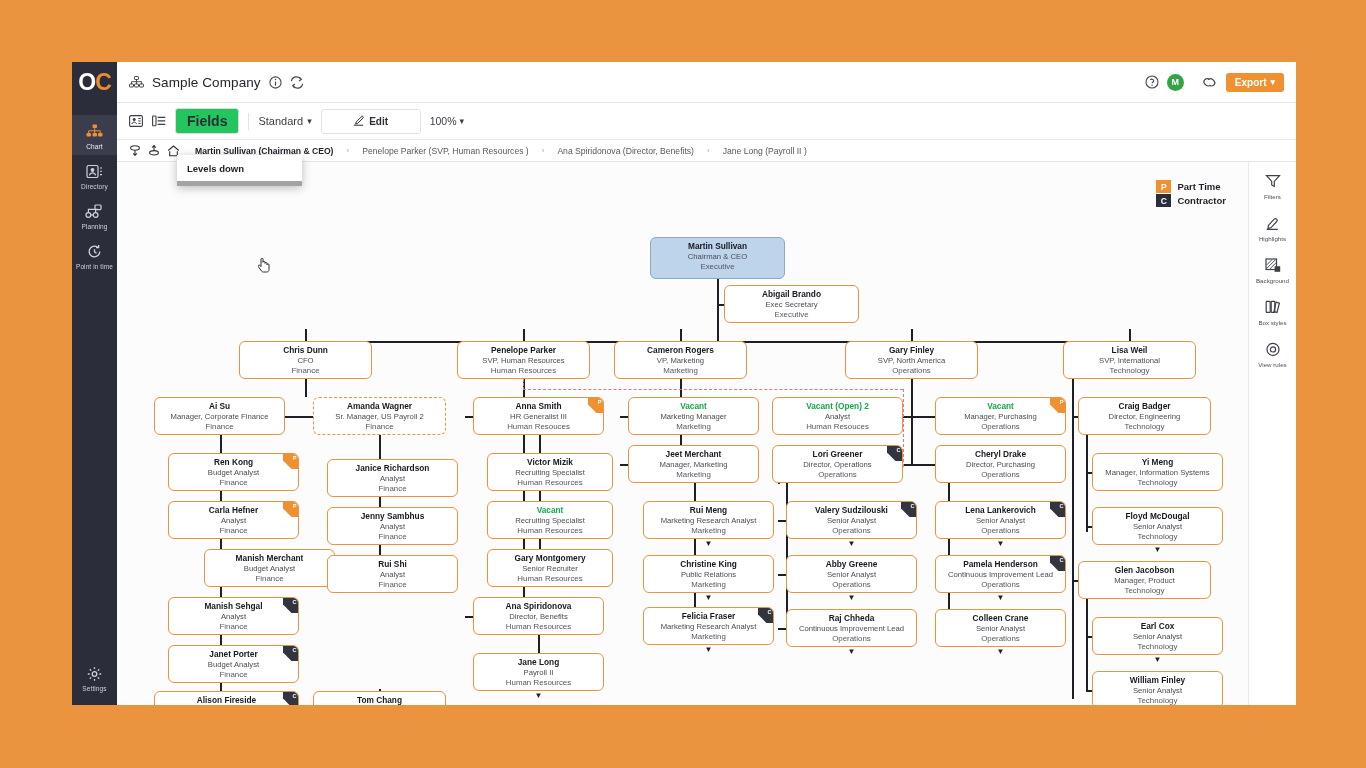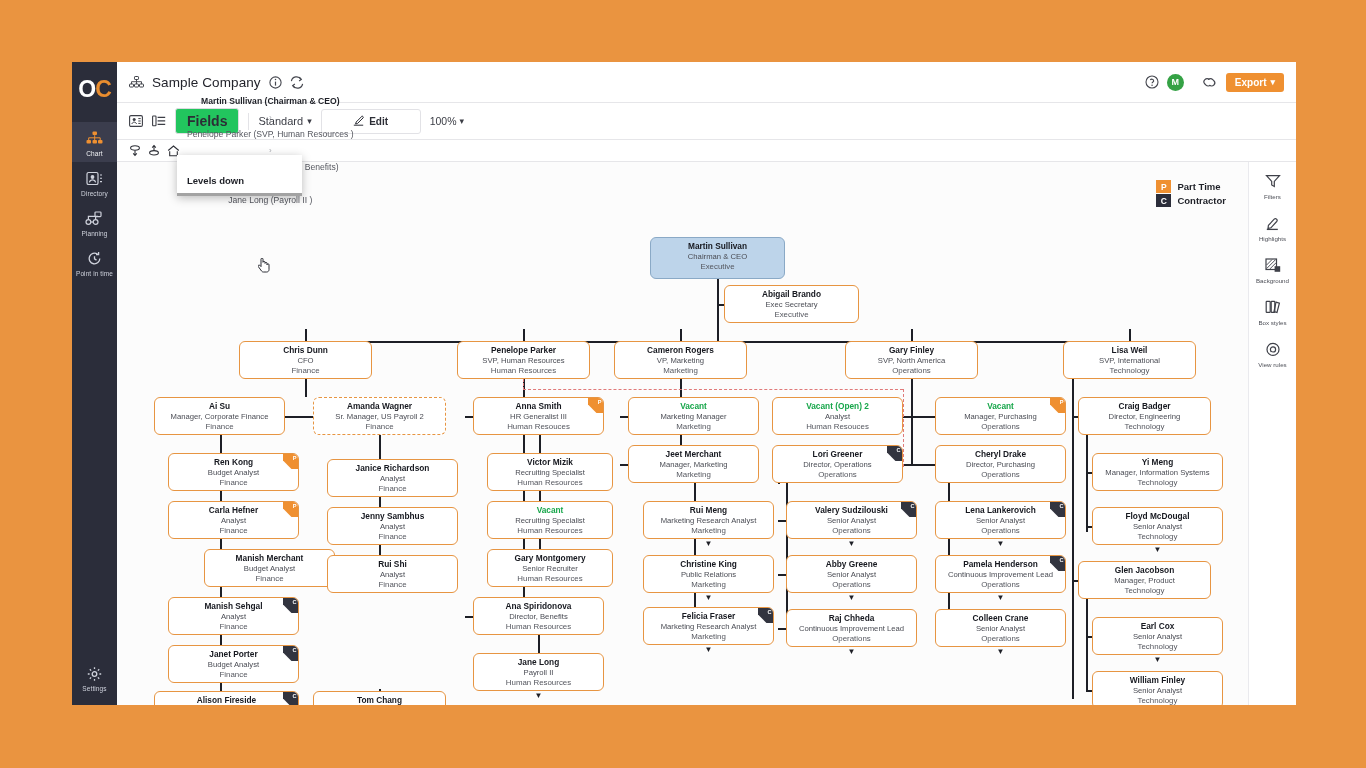--- a/index.html
+++ b/index.html
@@ -13,21 +13,21 @@
   #app-window {
     position:absolute; left:72px; top:62px; width:1224px; height:643px;
     background:#ffffff; overflow:hidden; display:flex;
   }
   
   #left-rail {
     width:45px; background:#2b2d3a; color:#cfd2dc;
     display:flex; flex-direction:column; align-items:center;
     flex:0 0 45px; position:relative;
   }
-  .logo { margin-top:8px; margin-bottom:14px; height:38px; display:flex; align-items:center;}
+  .logo { margin-top:1px; margin-bottom:14px; height:38px; display:flex; align-items:center;}
   .logo-text { font-size:23px; font-weight:bold; letter-spacing:-1px; }
   .logo-o { color:#ffffff; }
   .logo-c { color:#e98d2f; }
   .rail-item {
     width:45px; padding:7px 0 5px; text-align:center; cursor:pointer;
   }
   .rail-item.active { background:#3b3d4d; }
   .rail-ico { display:block; height:18px; line-height:18px; margin-bottom:3px; }
   .rail-ico svg { vertical-align:middle; }
   .rail-label { font-size:6.5px; display:block; color:#cfd2dc; letter-spacing:.1px;}
@@ -78,21 +78,21 @@
     border-radius:3px; padding:5px 0; background:#fff; cursor:pointer; width:100px;
     display:flex; align-items:center; justify-content:center; gap:5px; font-family:inherit;
   }
   #zoom-sel { font-size:10.5px; color:#3b3d45; cursor:pointer; display:flex; align-items:center; gap:3px;}
   
   #crumbbar {
     height:22px; border-bottom:1px solid #e6e6e9; display:flex; align-items:center;
     padding:0 12px; gap:7px; flex:0 0 22px; background:#fff; position:relative; z-index:30;
   }
   .cb-ico { color:#2f3138; cursor:pointer; display:flex; align-items:center;}
-  #crumbs { display:flex; align-items:center; gap:7px; margin-left:0;flex-direction:column; }
+  #crumbs { display:flex; align-items:center; gap:13px; margin-left:8px; }
   .crumb { font-size:8.6px; color:#55575f; cursor:pointer; white-space:nowrap;}
   .crumb.root { font-weight:bold; color:#1e2027; }
   .crumb-sep { color:#a8aab1; font-size:8px; }
   
   #canvas-wrap { flex:1 1 auto; display:flex; min-height:0; position:relative; }
   #canvas {
     flex:1 1 auto; position:relative; background:#fcfcfc; overflow:hidden; min-width:0;
   }
   #legend { position:absolute; right:22px; top:18px; display:flex; flex-direction:column; gap:1px;}
   .legend-row { display:flex; align-items:center; gap:6px; }
@@ -140,22 +140,22 @@
   .expander {
     position:absolute; width:9px; height:7px; color:#1d1f26; font-size:8px; line-height:7px;
     text-align:center; cursor:pointer;
   }
   
   #levels-menu {
     position:absolute; left:60px; top:93px; width:125px; background:#fff;
     box-shadow:0 2px 9px rgba(0,0,0,.26); z-index:60; font-family:inherit;
   }
   #levels-title {
-    font-size:9.5px; font-weight:bold; color:#1d1f26; padding:20px 10px 7px;
-    border-bottom:3px solid #a3a3a3;
+    font-size:9.5px; font-weight:bold; color:#1d1f26; padding:8px 10px 7px;
+    border-bottom:5px solid #a3a3a3;
   }
   .lvl-item {
     font-size:9.3px; color:#34363e; padding:5px 10px; display:flex;
     align-items:center; justify-content:space-between; cursor:pointer;
   }
   .lvl-item.sel { background:#eeeef1; font-weight:bold; color:#1b1d24; }
   .lvl-check { color:#4b4d55; font-size:9px; }
   #cursor-hand {
     position:absolute; left:141px; top:196px; z-index:70; font-size:12px; color:#2a2c34;
     pointer-events:none;

